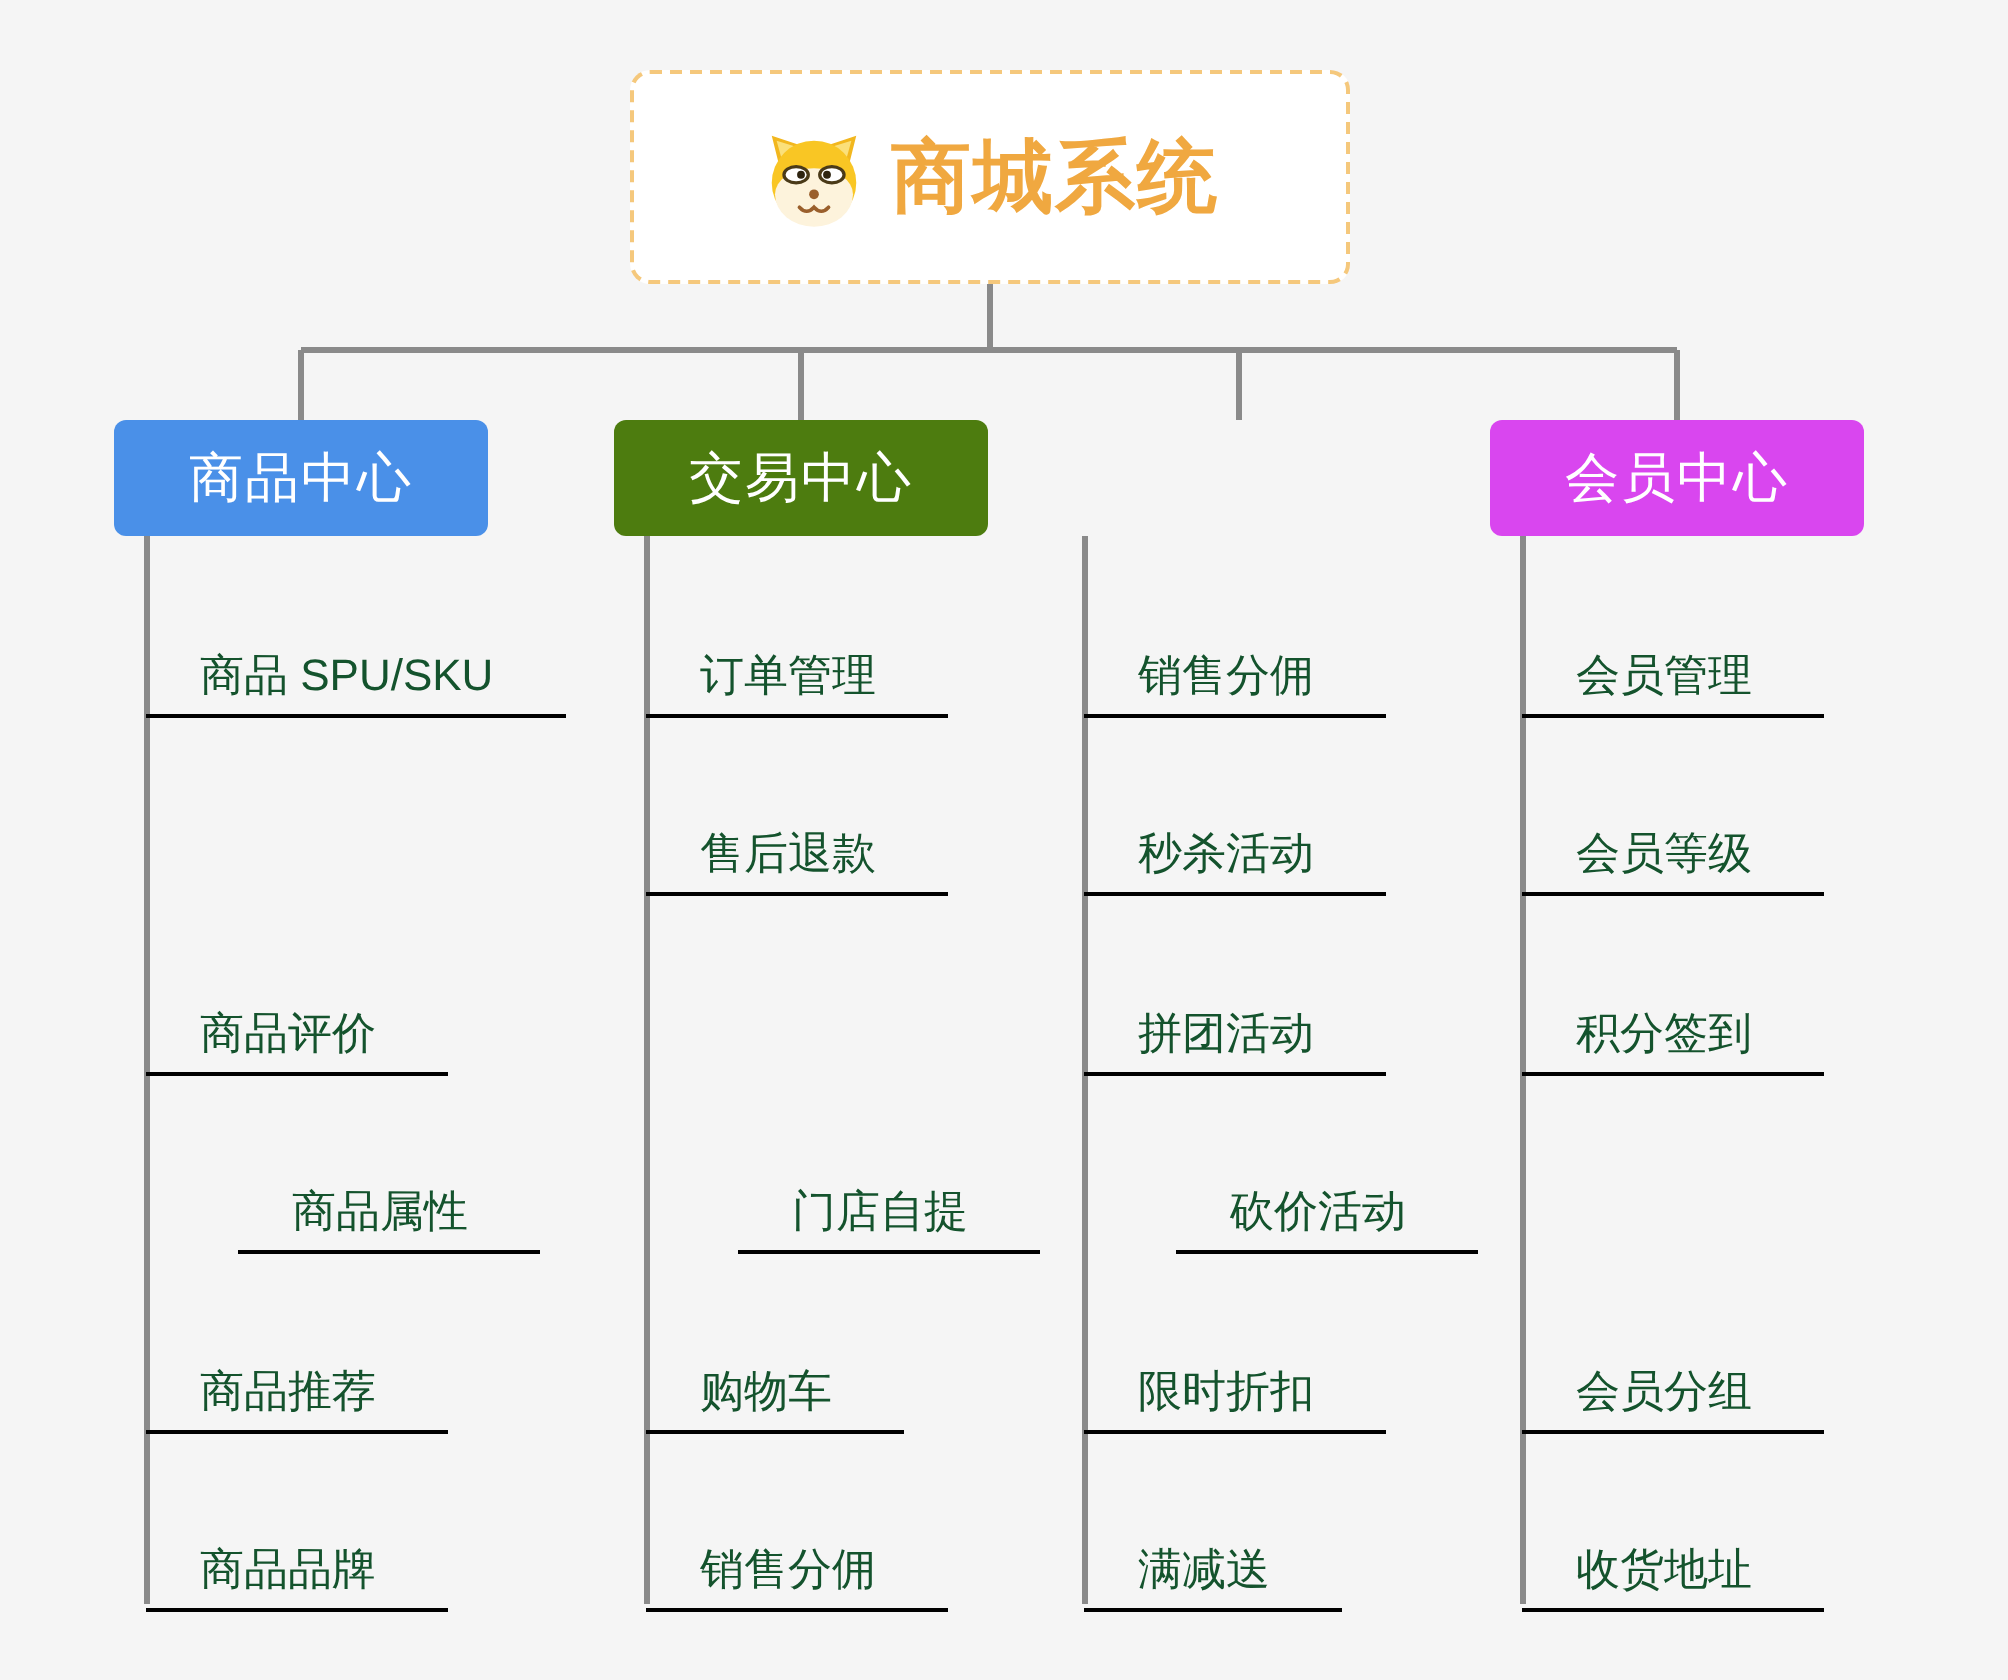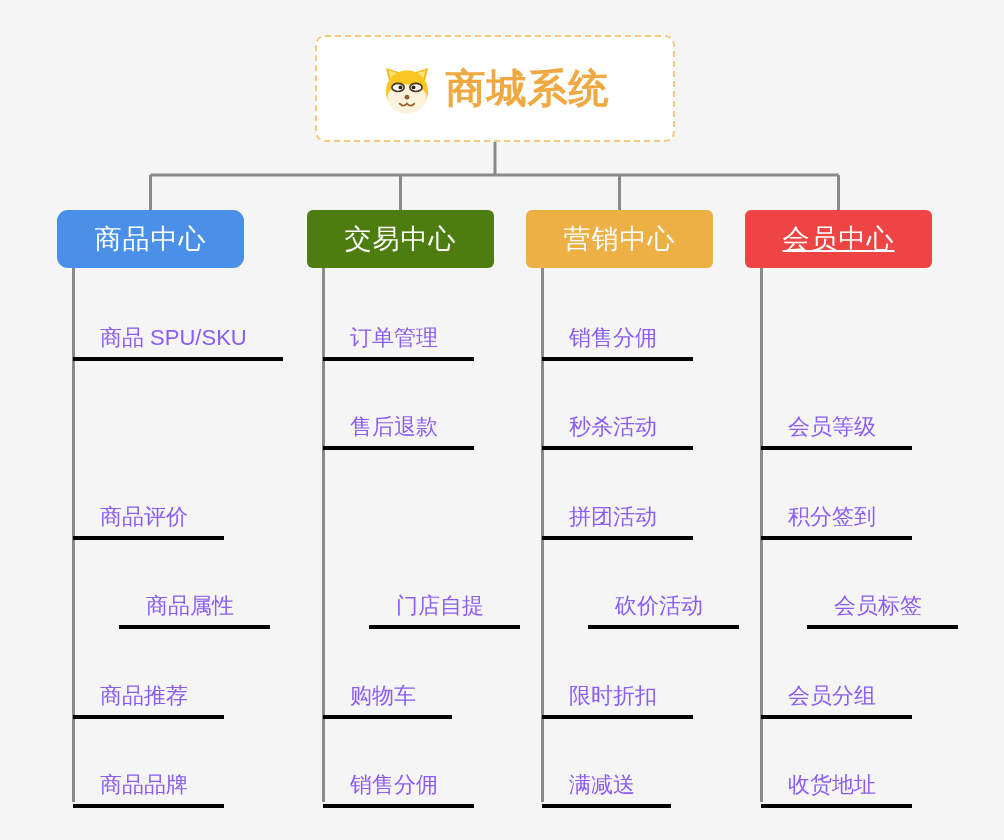--- a/index.html
+++ b/index.html
@@ -74,23 +74,23 @@
     height:534px;
     background:#8a8a8a;
   }
   .leaf{
     position:absolute;
     left:16px;
     height:38px;
     display:flex;
     align-items:flex-end;
     padding:0 36px 4px 27px;
-    border-bottom:4px solid #000000;
+    border-bottom:2px solid #000000;
     font-size:22px;
-    color:#8b5cf6;
+    color:#14532d;
     white-space:nowrap;
     background:transparent;
   }
   .leaf.r0{top:105px;}
   .leaf.r1{top:194px;}
   .leaf.r2{top:284px;}
   .leaf.r3{top:373px;margin-left:46px;}
   .leaf.r4{top:463px;}
   .leaf.r5{top:552px;}
   .col-0{left:57px;}
@@ -126,53 +126,52 @@
       <ellipse cx="43" cy="30" rx="7.5" ry="5" fill="#ffffff" stroke="#4a3a18" stroke-width="2"></ellipse>
       <circle cx="24" cy="30" r="2.4" fill="#2e2410"></circle>
       <circle cx="40" cy="30" r="2.4" fill="#2e2410"></circle>
       <circle cx="32" cy="42" r="3" fill="#9a5f2c"></circle>
       <path d="M23 50 q4.5 5 9 0 q4.5 5 9 0" stroke="#9a5f2c" stroke-width="2.2" fill="none" stroke-linecap="round"></path>
     </svg>
     <span class="root-title">商城系统</span>
   </div>
 
   <div class="column col-0">
-    <div class="branch-box" style="background: rgb(74, 144, 232); border-radius: 11px;">商品中心</div>
+    <div class="branch-box" style="background: rgb(74, 144, 232);">商品中心</div>
     <div class="trunk"></div>
     <div class="leaf r0">商品 SPU/SKU</div>
     <div class="leaf r2">商品评价</div>
     <div class="leaf r3">商品属性</div>
     <div class="leaf r4">商品推荐</div>
     <div class="leaf r5">商品品牌</div>
   </div>
 
   <div class="column col-1">
     <div class="branch-box" style="background: #4d7c0f;">交易中心</div>
     <div class="trunk"></div>
     <div class="leaf r0">订单管理</div>
     <div class="leaf r1">售后退款</div>
     <div class="leaf r3">门店自提</div>
     <div class="leaf r4">购物车</div>
     <div class="leaf r5">销售分佣</div>
   </div>
 
   <div class="column col-2">
-    <div class="branch-box" style="background: rgb(237, 176, 69);">营销中心</div>
     <div class="trunk"></div>
     <div class="leaf r0">销售分佣</div>
     <div class="leaf r1">秒杀活动</div>
     <div class="leaf r2">拼团活动</div>
     <div class="leaf r3">砍价活动</div>
     <div class="leaf r4">限时折扣</div>
     <div class="leaf r5">满减送</div>
   </div>
 
   <div class="column col-3">
-    <div class="branch-box" style="background: #ef4444; text-decoration: underline;">会员中心</div>
+    <div class="branch-box" style="background: #d946ef;">会员中心</div>
     <div class="trunk"></div>
+    <div class="leaf r0">会员管理</div>
     <div class="leaf r1">会员等级</div>
     <div class="leaf r2">积分签到</div>
-    <div class="leaf r3">会员标签</div>
     <div class="leaf r4">会员分组</div>
     <div class="leaf r5">收货地址</div>
   </div>
 
 </div>
 
 </body></html>

